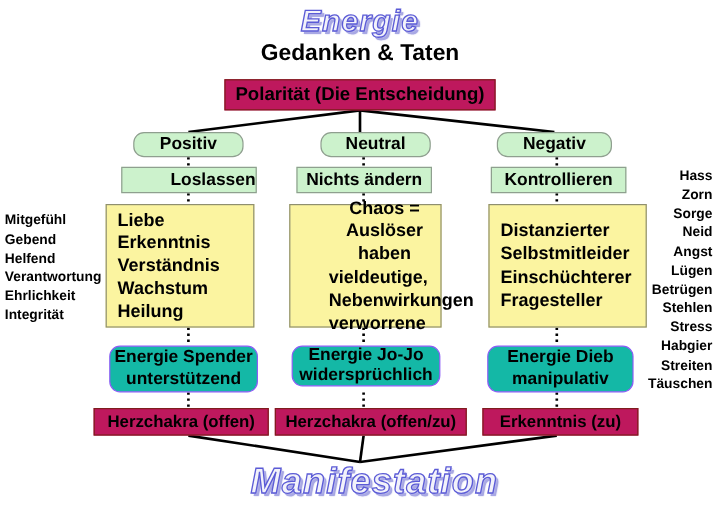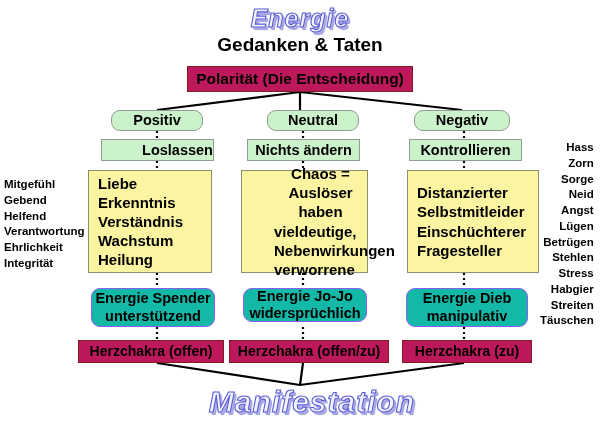--- a/index.html
+++ b/index.html
@@ -249,21 +249,21 @@
     <div>manipulativ</div>
   </div>
 
   <div class="box sharp b-cyan box-chakra" id="box-chakra-1">
     <span>Herzchakra (offen)</span>
   </div>
   <div class="box sharp b-cyan box-chakra" id="box-chakra-2">
     <span>Herzchakra (offen/zu)</span>
   </div>
   <div class="box sharp b-cyan box-chakra" id="box-chakra-3">
-    <span>Herzchakra (zu)</span>
+    <span>Erkenntnis (zu)</span>
   </div>
 
   <div class="side-list" id="list-left">
     <div>Mitgefühl</div>
     <div>Gebend</div>
     <div>Helfend</div>
     <div>Verantwortung</div>
     <div>Ehrlichkeit</div>
     <div>Integrität</div>
   </div>

